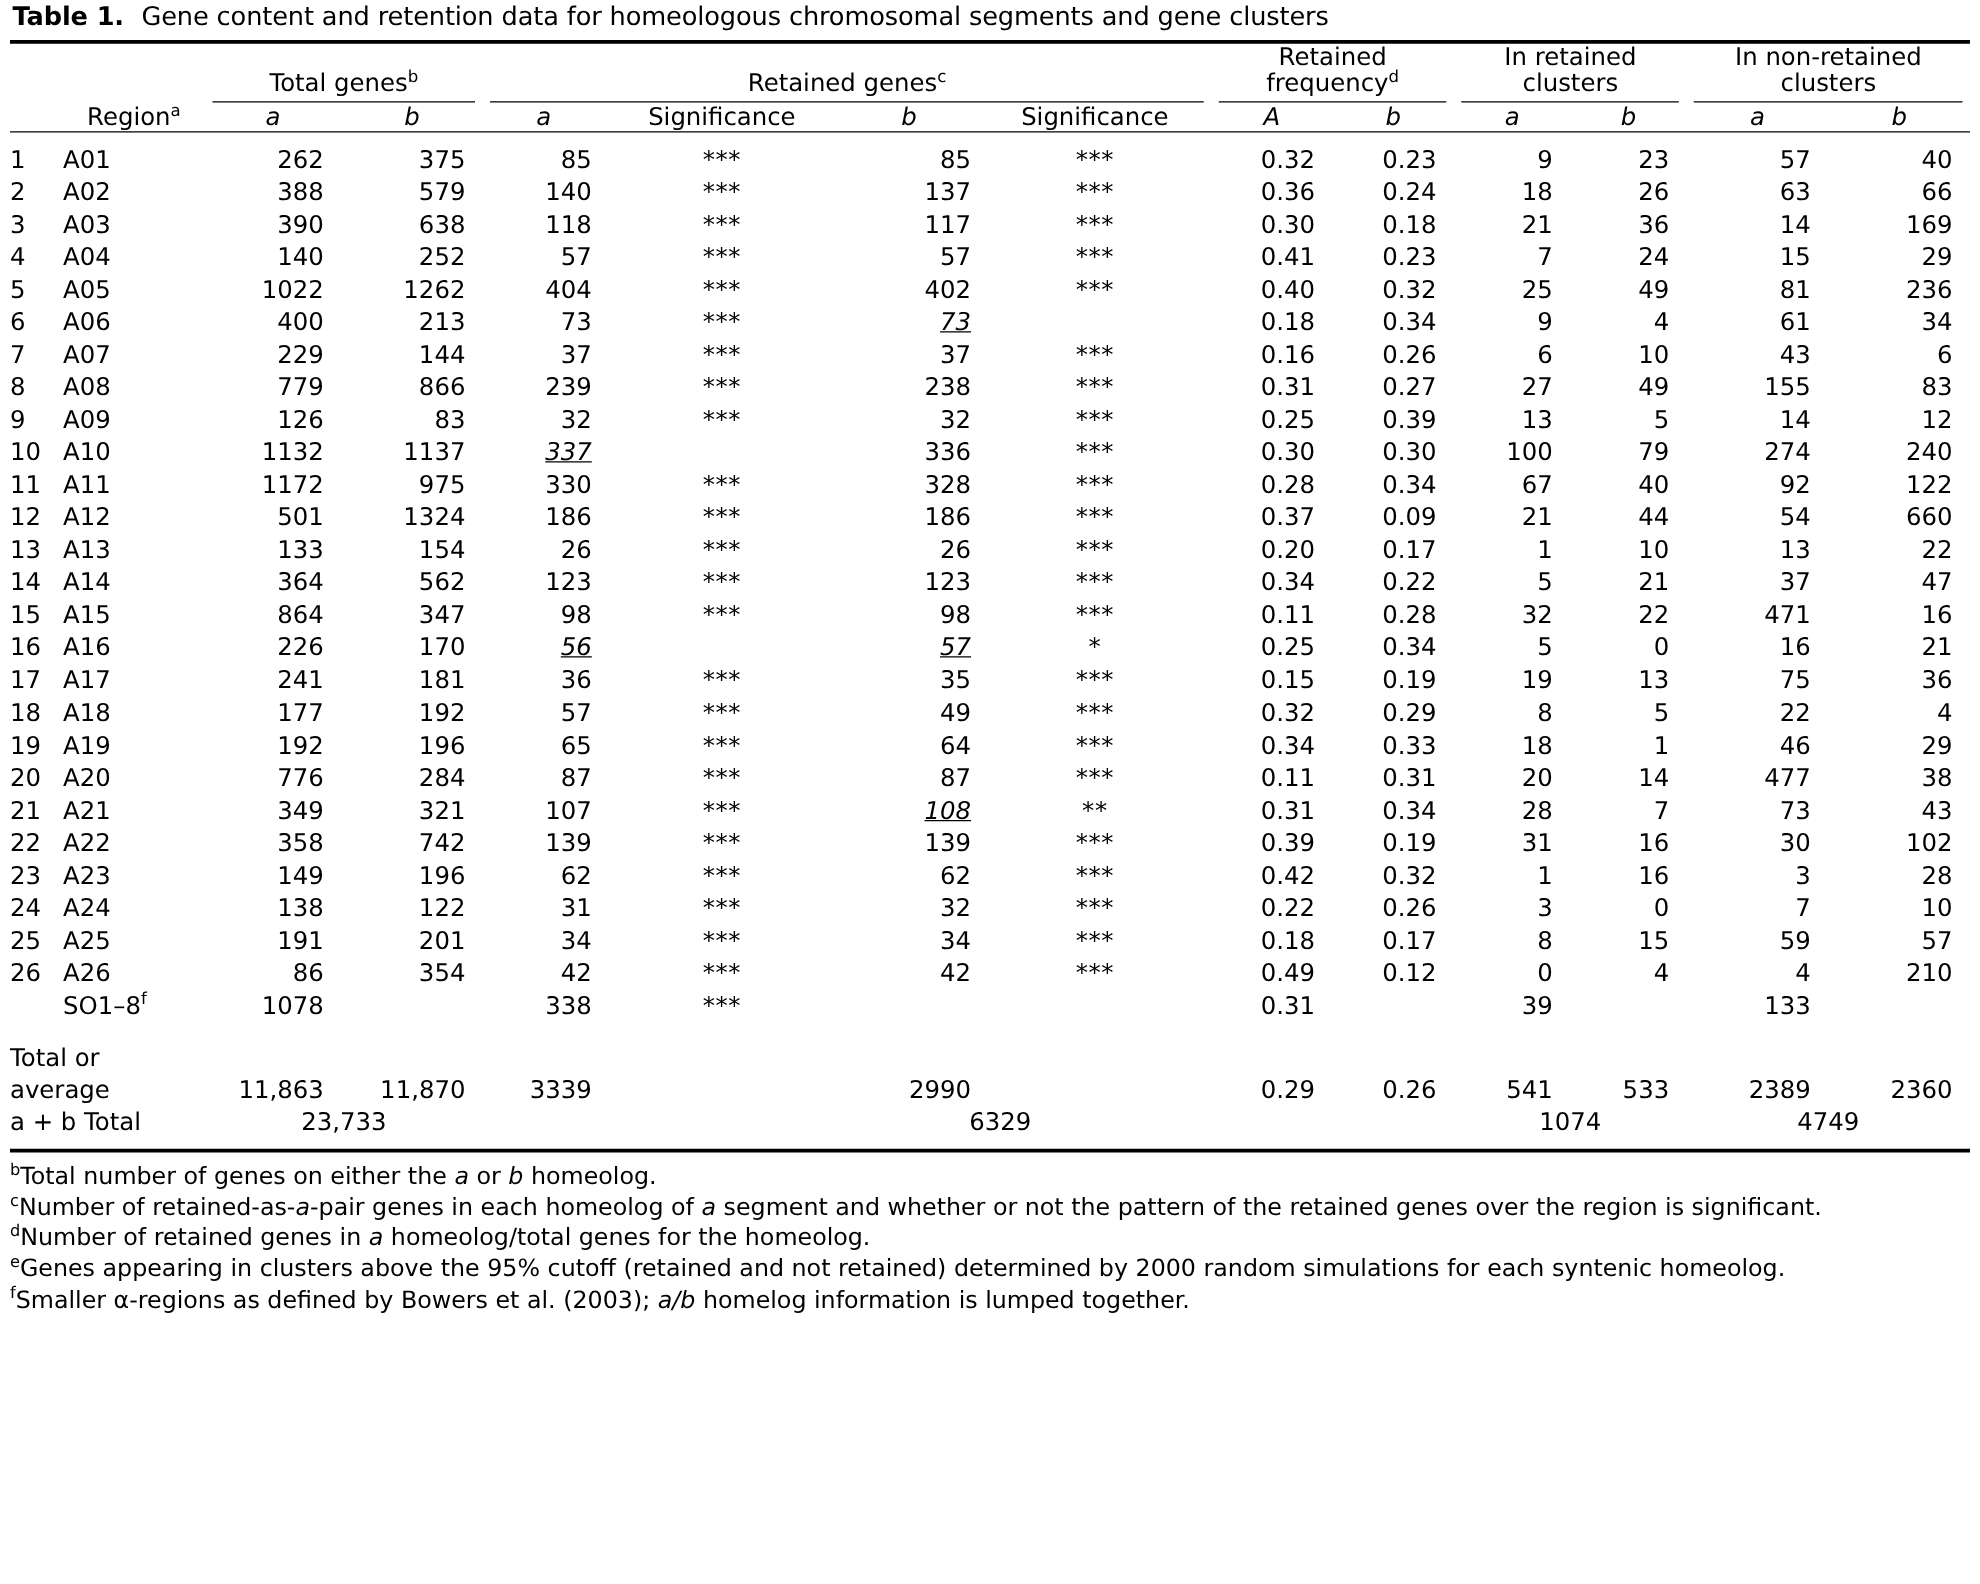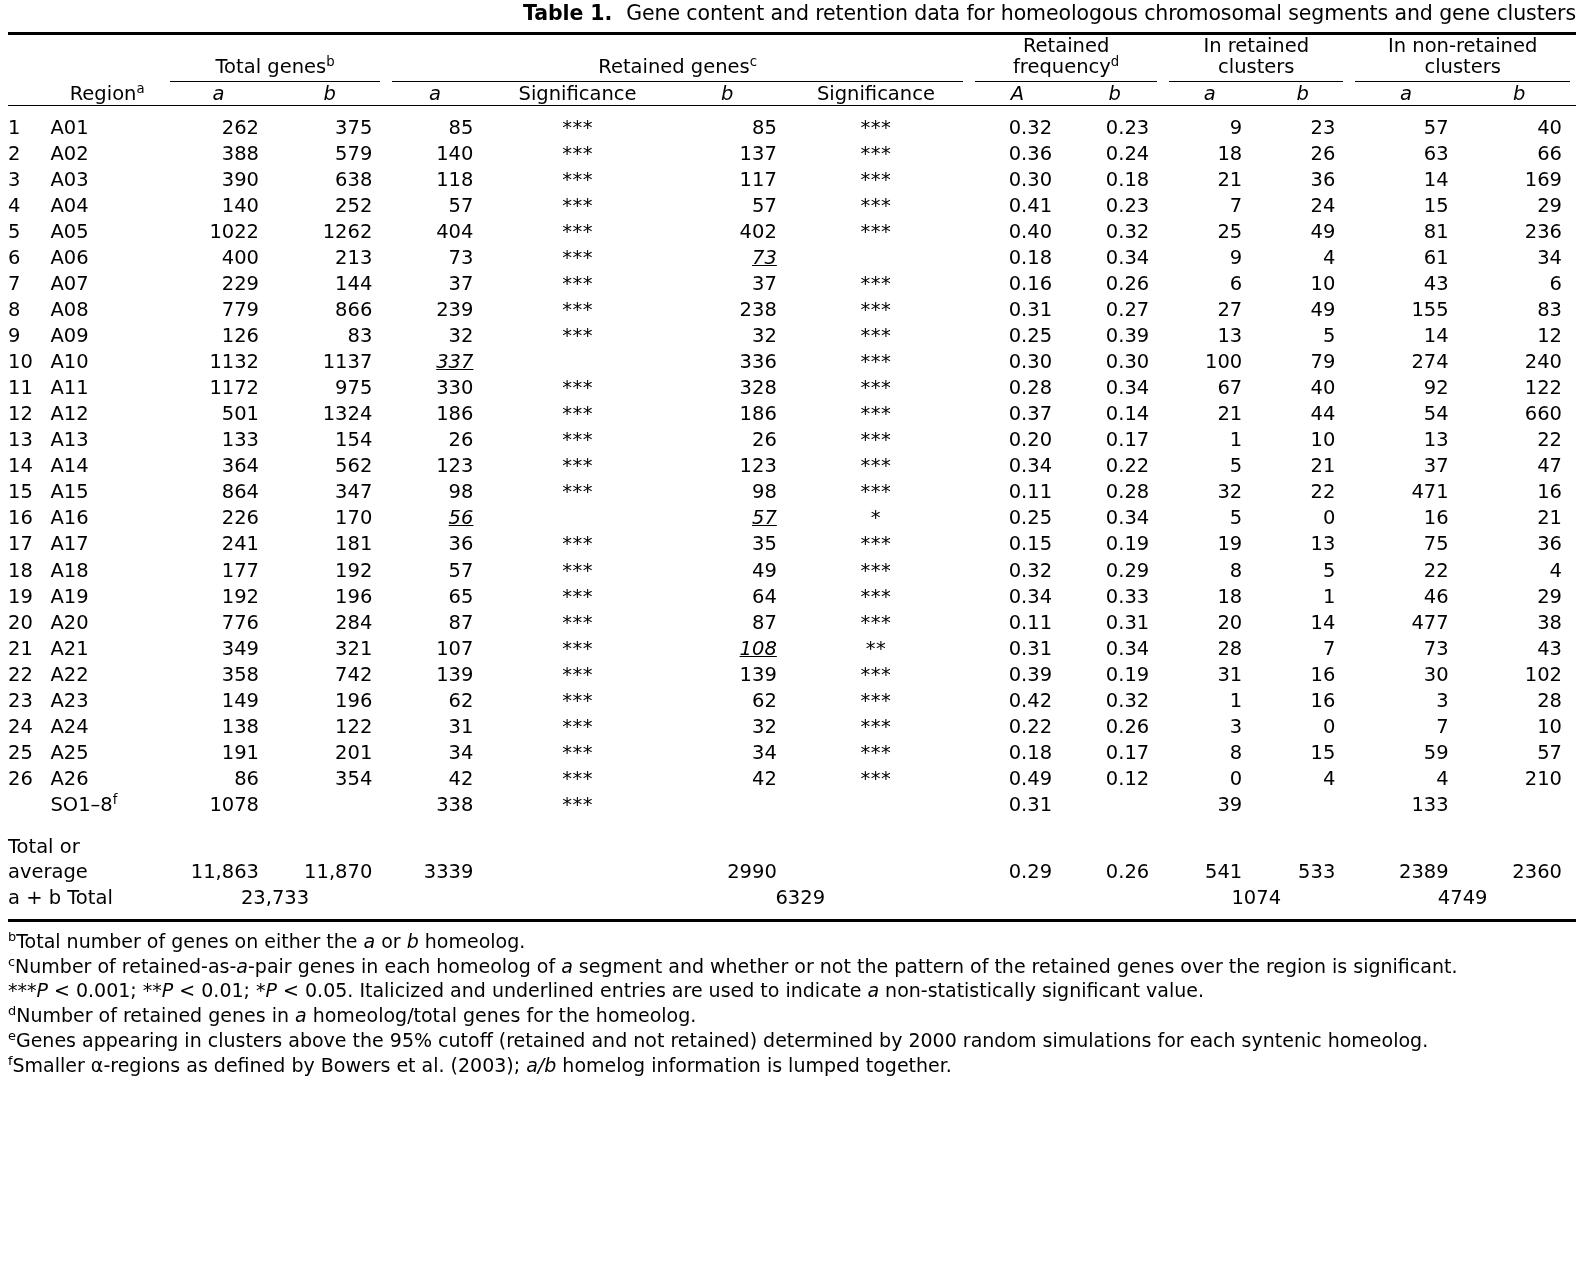--- a/index.html
+++ b/index.html
@@ -18,21 +18,20 @@
     box-sizing: border-box;
     padding: 0 8px 8px 8px;
     position: relative;
   }
   
   .caption {
     font-size: 20.5px;
     line-height: 1.15;
     padding: 2px 0 6px 2px;
     letter-spacing: -0.1px;
-    text-align: right;
   }
   .caption .caption-label {
     font-weight: bold;
   }
   .caption .caption-text {
     margin-left: 14px;
   }
   .rule-top {
     border-top: 3px solid #000;
     height: 0;
@@ -381,21 +380,21 @@
         <tr class="datarow">
           <td class="lft">12</td>
           <td class="lft">A12</td>
           <td class="num" style="padding-right:14px">501</td>
           <td class="num" style="padding-right:14px">1324</td>
           <td class="num " style="padding-right:10px">186</td>
           <td class="sig">***</td>
           <td class="num " style="padding-right:6px">186</td>
           <td class="sig">***</td>
           <td class="num" style="padding-right:14px">0.37</td>
-          <td class="num" style="padding-right:14px">0.14</td>
+          <td class="num" style="padding-right:14px">0.09</td>
           <td class="num" style="padding-right:14px">21</td>
           <td class="num" style="padding-right:14px">44</td>
           <td class="num" style="padding-right:14px">54</td>
           <td class="num" style="padding-right:14px">660</td>
         </tr>
         <tr class="datarow">
           <td class="lft">13</td>
           <td class="lft">A13</td>
           <td class="num" style="padding-right:14px">133</td>
           <td class="num" style="padding-right:14px">154</td>
@@ -667,19 +666,18 @@
       <td class="ctr" colspan="2">4749</td>
     </tr>
   </tbody>
     </table>
 
   <div class="rule-bottom" style="margin-top:8px"></div>
 
   <div class="footnotes" id="footnotes">
       <div><span class="fn-mark">b</span><span>Total number of genes on either the <i>a</i> or <i>b</i> homeolog.</span></div>
       <div><span class="fn-mark">c</span><span>Number of retained-as-<i>a</i>-pair genes in each homeolog of <i>a</i> segment and whether or not the pattern of the retained genes over the region is significant.</span></div>
-      <div><span>***<i>P</i> &lt; 0.001; **<i>P</i> &lt; 0.01; *<i>P</i> &lt; 0.05. Italicized and underlined entries are used to indicate <i>a</i> non-statistically significant value.</span></div>
       <div><span class="fn-mark">d</span><span>Number of retained genes in <i>a</i> homeolog/total genes for the homeolog.</span></div>
       <div><span class="fn-mark">e</span><span>Genes appearing in clusters above the 95% cutoff (retained and not retained) determined by 2000 random simulations for each syntenic homeolog.</span></div>
       <div><span class="fn-mark">f</span><span>Smaller α-regions as defined by Bowers et al. (2003); <i>a/b</i> homelog information is lumped together.</span></div>
     </div>
 
 </div>
 
 </body></html>

